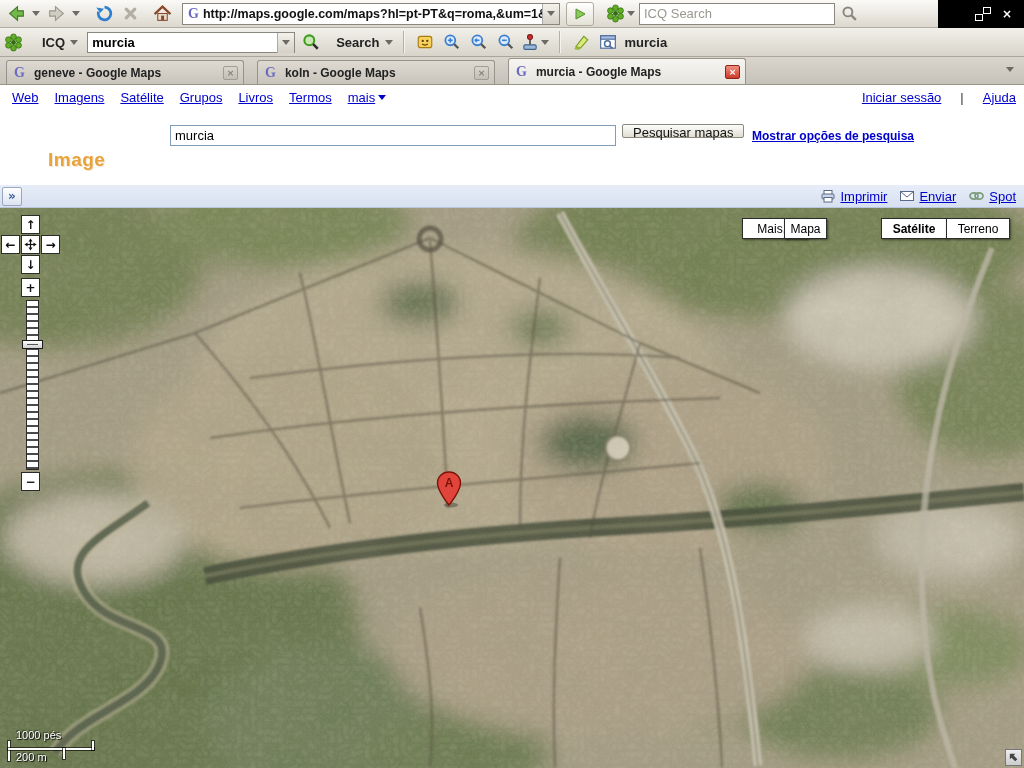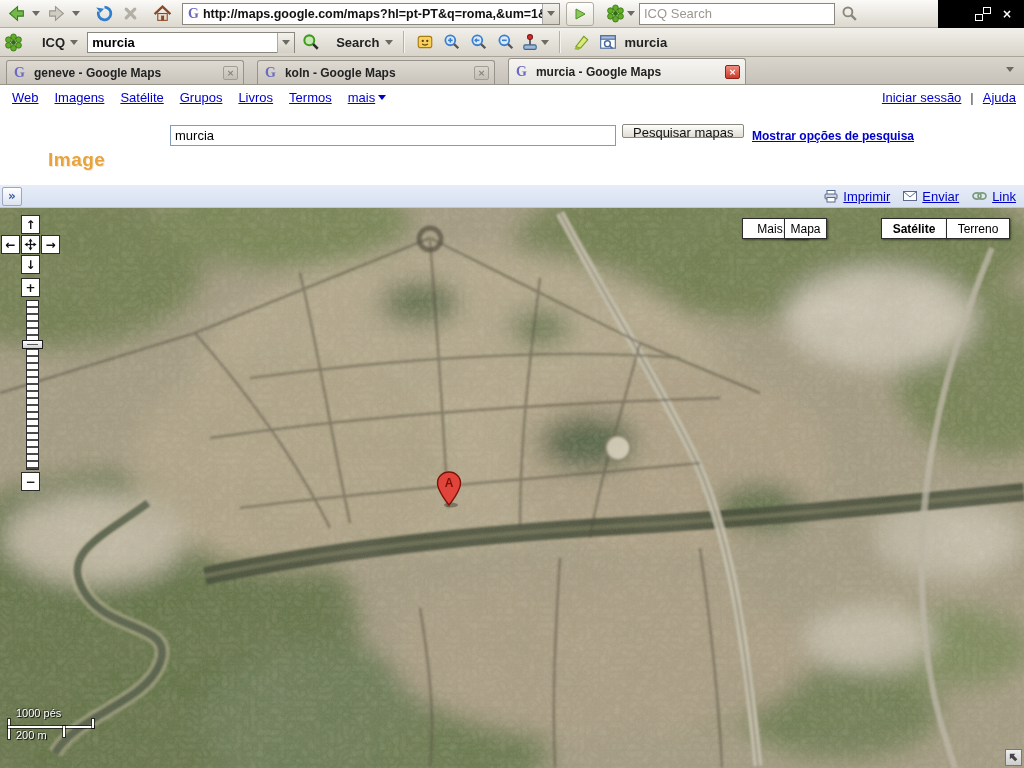--- a/index.html
+++ b/index.html
@@ -53,21 +53,21 @@
   .tab .title { font:bold 12px "Liberation Sans",sans-serif; color:#222; flex:1; white-space:nowrap; overflow:hidden; }
   .closebtn { width:15px; height:14px; border:1px solid #a19d93; border-radius:2px; background:linear-gradient(#dad6ce,#c2beb6);
               color:#87837b; font:bold 9px "DejaVu Sans",sans-serif; display:flex; align-items:center; justify-content:center; }
   .closebtn.red { background:linear-gradient(#ef8e80,#cc3a28); border-color:#8e2416; color:#fff; }
   .tablist-caret { position:absolute; right:8px; top:10px; }
 
   
   .gheader { height:100px; background:#fff; position:relative; }
   .navlinks { position:absolute; top:5px; left:12px; display:flex; gap:16px; font-size:13px; }
   .navlinks a, a.bluelink { color:#0000cc; text-decoration:underline; cursor:pointer; }
-  .rightlinks { position:absolute; top:5px; right:8px; font-size:13px; display:flex; gap:9px; align-items:center; }
+  .rightlinks { position:absolute; top:5px; right:8px; font-size:13px; display:flex; gap:19px; align-items:center; }
   .maislink { display:flex; align-items:center; color:#0000cc; text-decoration:underline; cursor:pointer; }
   .glogo { position:absolute; left:15px; top:12px; font:bold 46px "Liberation Serif",serif; letter-spacing:-3px; line-height:1.1; }
   .glogo sup { font:bold 10px "Liberation Sans",sans-serif; color:#777; letter-spacing:0; vertical-align:28px; }
   .gmapsword { position:absolute; left:48px; top:64px; font:bold 19px "Liberation Sans",sans-serif;
                color:#e8a33d; text-shadow:1px 1px 0 #b97c1e33; letter-spacing:0.5px; }
   .qinput { position:absolute; left:170px; top:40px; width:446px; height:21px; border:1px solid #7f9db9;
             font:13px "Liberation Sans",sans-serif; padding:1px 4px; }
   .qbtn { position:absolute; left:622px; top:39px; height:14px; padding:0 10px;
           background:linear-gradient(#fdfdfb,#e0ddd2); border:1px solid #8a887c; border-radius:2px;
           font:13px "Liberation Sans",sans-serif; color:#111; }
@@ -96,21 +96,21 @@
   .slidertrack { position:absolute; left:26px; top:92px; width:13px; height:170px; border:1px solid #2b2b2b;
                  background:repeating-linear-gradient(to bottom,#ffffff 0 5px,#4a4a4a 5px 7px); }
   .sliderhandle { position:absolute; left:22px; top:132px; width:21px; height:9px; background:linear-gradient(#fff,#cfcfcf);
                   border:1px solid #1c1c1c; }
   .sliderhandle::after { content:""; display:block; margin:3px 4px 0; border-top:1px solid #555; }
 
   .marker { position:absolute; left:436px; top:263px; width:26px; height:38px; }
   .marker .mlabel { position:absolute; left:0; top:5px; width:26px; text-align:center;
                     font:bold 12px "Liberation Sans",sans-serif; color:#7c1207; }
 
-  .scale { position:absolute; left:8px; top:502px; width:100px; height:36px; color:#fff;
+  .scale { position:absolute; left:8px; top:524px; width:100px; height:36px; color:#fff;
            font:11px "Liberation Sans",sans-serif; text-shadow:1px 1px 1px #000,-1px -1px 1px #00000088; }
   .sline { position:absolute; background:#fff; box-shadow:0 0 0 1px rgba(0,0,0,.6); }
 
   .attrib { position:absolute; right:22px; top:541px; font:11px "Liberation Sans",sans-serif; color:#fff;
             text-shadow:1px 1px 1px #000, -1px -1px 1px #00000088; white-space:nowrap; }
   .attrib a { color:#fff; text-decoration:underline; cursor:pointer; }
   .cornerbox { position:absolute; right:2px; bottom:2px; width:17px; height:17px; background:linear-gradient(#eee,#ccc);
                border:1px solid #777; display:flex; align-items:center; justify-content:center; }
 </style>
 </head>
@@ -377,21 +377,21 @@
       </span>
       <a class="bluelink">Enviar</a>
     </span>
     <span class="act">
       <span class="icon">
         <svg width="17" height="14" viewBox="0 0 17 14">
             <ellipse cx="6" cy="7" rx="4" ry="3.2" fill="none" stroke="#7a9a7a" stroke-width="1.7"></ellipse>
             <ellipse cx="11" cy="7" rx="4" ry="3.2" fill="none" stroke="#7a9a7a" stroke-width="1.7"></ellipse>
           </svg>
       </span>
-      <a class="bluelink">Link</a>
+      <a class="bluelink">Spot</a>
     </span>
   </span>
 </div>
 
 <div class="map">
   <svg class="base" width="1024" height="560" viewBox="0 0 1024 560" preserveAspectRatio="none">
     <defs>
       <filter id="soft" x="-40%" y="-40%" width="180%" height="180%">
           <feGaussianBlur stdDeviation="12"></feGaussianBlur>
         </filter>

